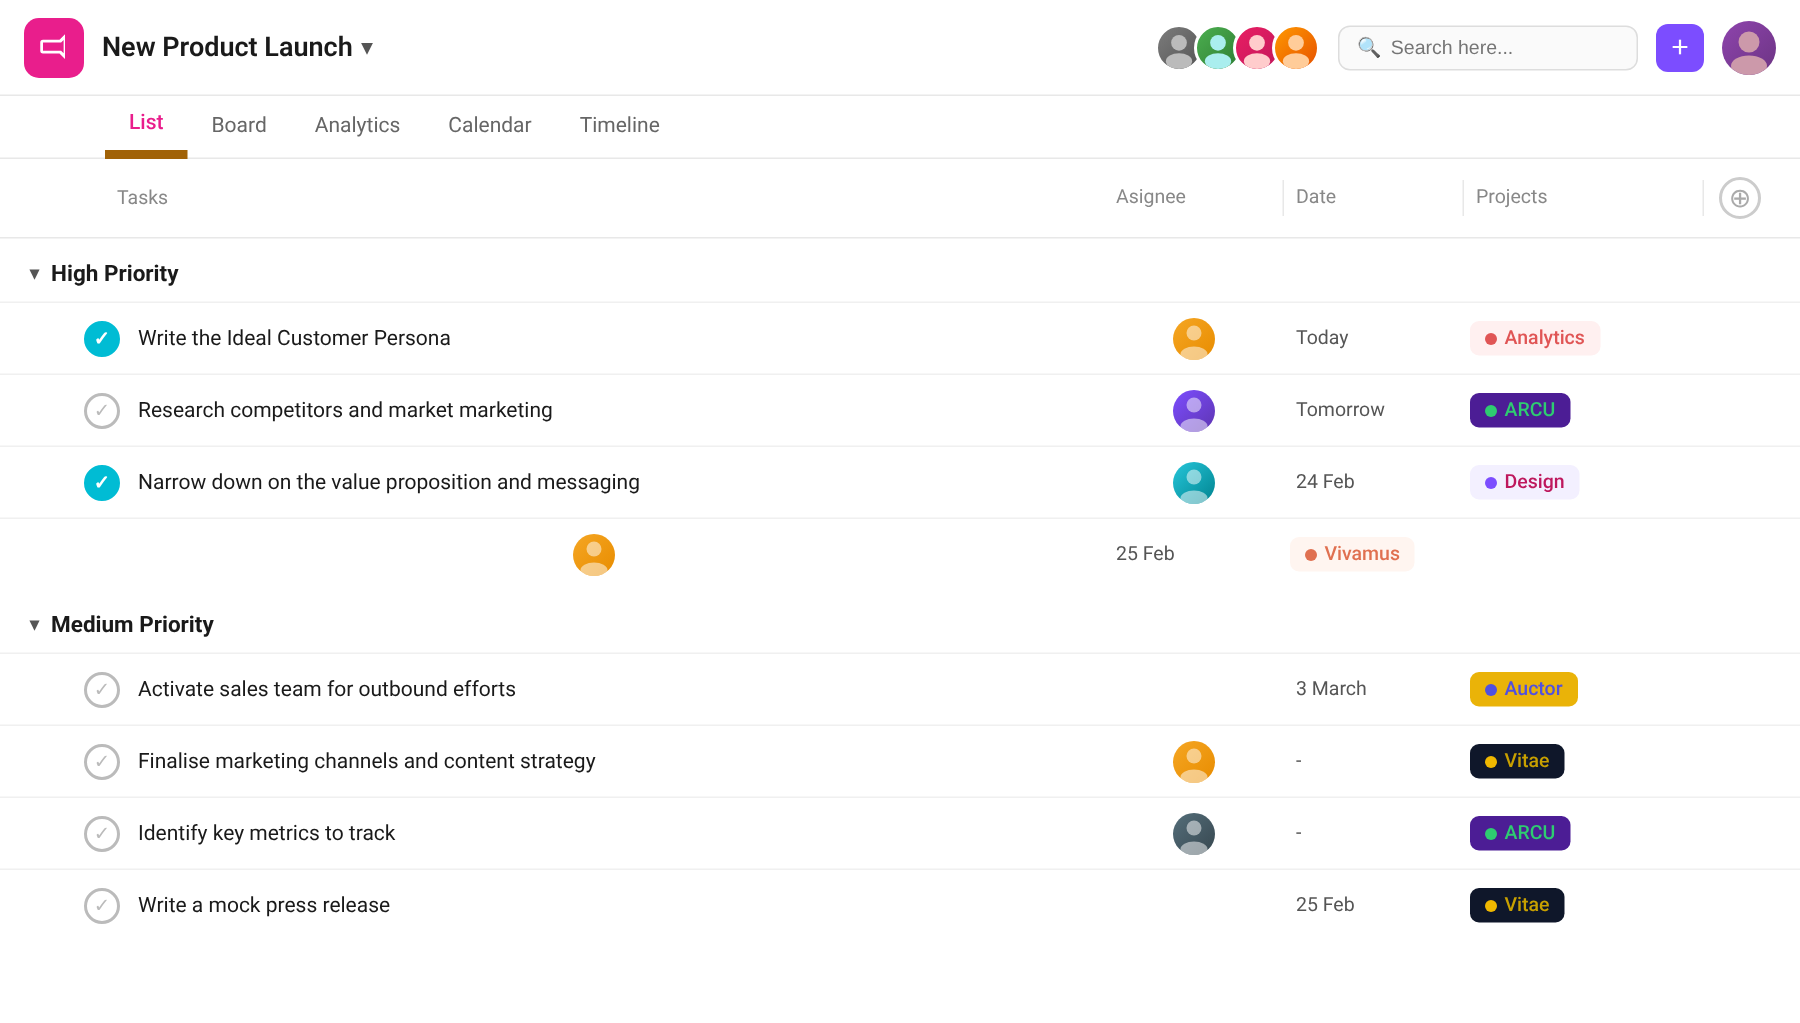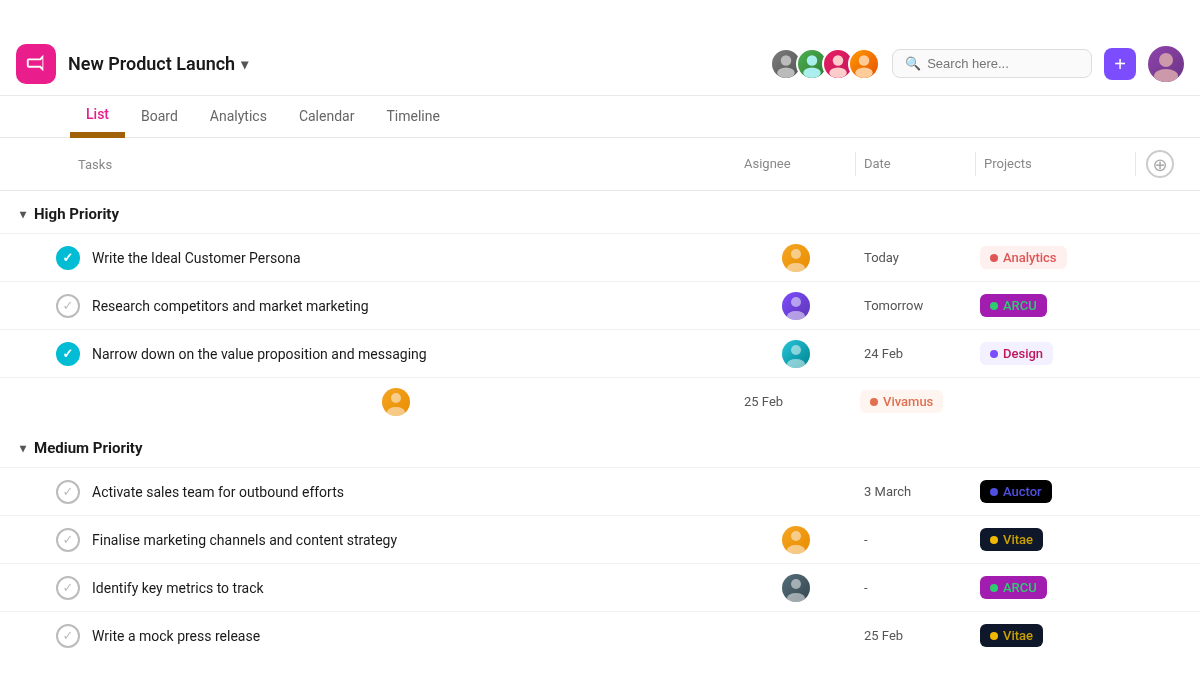--- a/index.html
+++ b/index.html
@@ -6,21 +6,20 @@
     body { font-family: -apple-system, BlinkMacSystemFont, 'Segoe UI', Roboto, sans-serif; background: #fff; color: #1a1a1a; font-size: 14px; }
 
     
     .header {
       display: flex;
       align-items: center;
       padding: 0 16px;
       height: 64px;
       border-bottom: 1px solid #e8e8e8;
       gap: 12px;
-      margin-top: 32px;
     }
     .logo-icon {
       width: 40px; height: 40px;
       background: #e91e8c;
       border-radius: 10px;
       display: flex; align-items: center; justify-content: center;
       flex-shrink: 0;
     }
     .logo-icon svg { width: 22px; height: 22px; fill: white; }
     .project-title {
@@ -198,27 +197,27 @@
       font-size: 13px;
       font-weight: 500;
     }
     .dot {
       width: 8px; height: 8px;
       border-radius: 50%;
       flex-shrink: 0;
     }
     .badge-management { background: #fff0f0; color: #e05555; }
     .badge-management .dot { background: #e05555; }
-    .badge-arcu { background: #a21caf; color: #2ecc71; }
+    .badge-arcu { background: #4c1d95; color: #2ecc71; }
     .badge-arcu .dot { background: #2ecc71; }
     .badge-design { background: #f3f0ff; color: #be185d; }
     .badge-design .dot { background: #7c4dff; }
     .badge-vivamus { background: #fff5f0; color: #e07050; }
     .badge-vivamus .dot { background: #e07050; }
-    .badge-auctor { background: #000000; color: #5050e0; }
+    .badge-auctor { background: #eab308; color: #5050e0; }
     .badge-auctor .dot { background: #5050e0; }
     .badge-vitae { background: #0f172a; color: #c8a000; }
     .badge-vitae .dot { background: #f0b800; }
 
     .add-col-btn {
       width: 28px; height: 28px;
       border-radius: 50%;
       border: 2px solid #ccc;
       display: flex; align-items: center; justify-content: center;
       color: #aaa; font-size: 18px; cursor: pointer;

